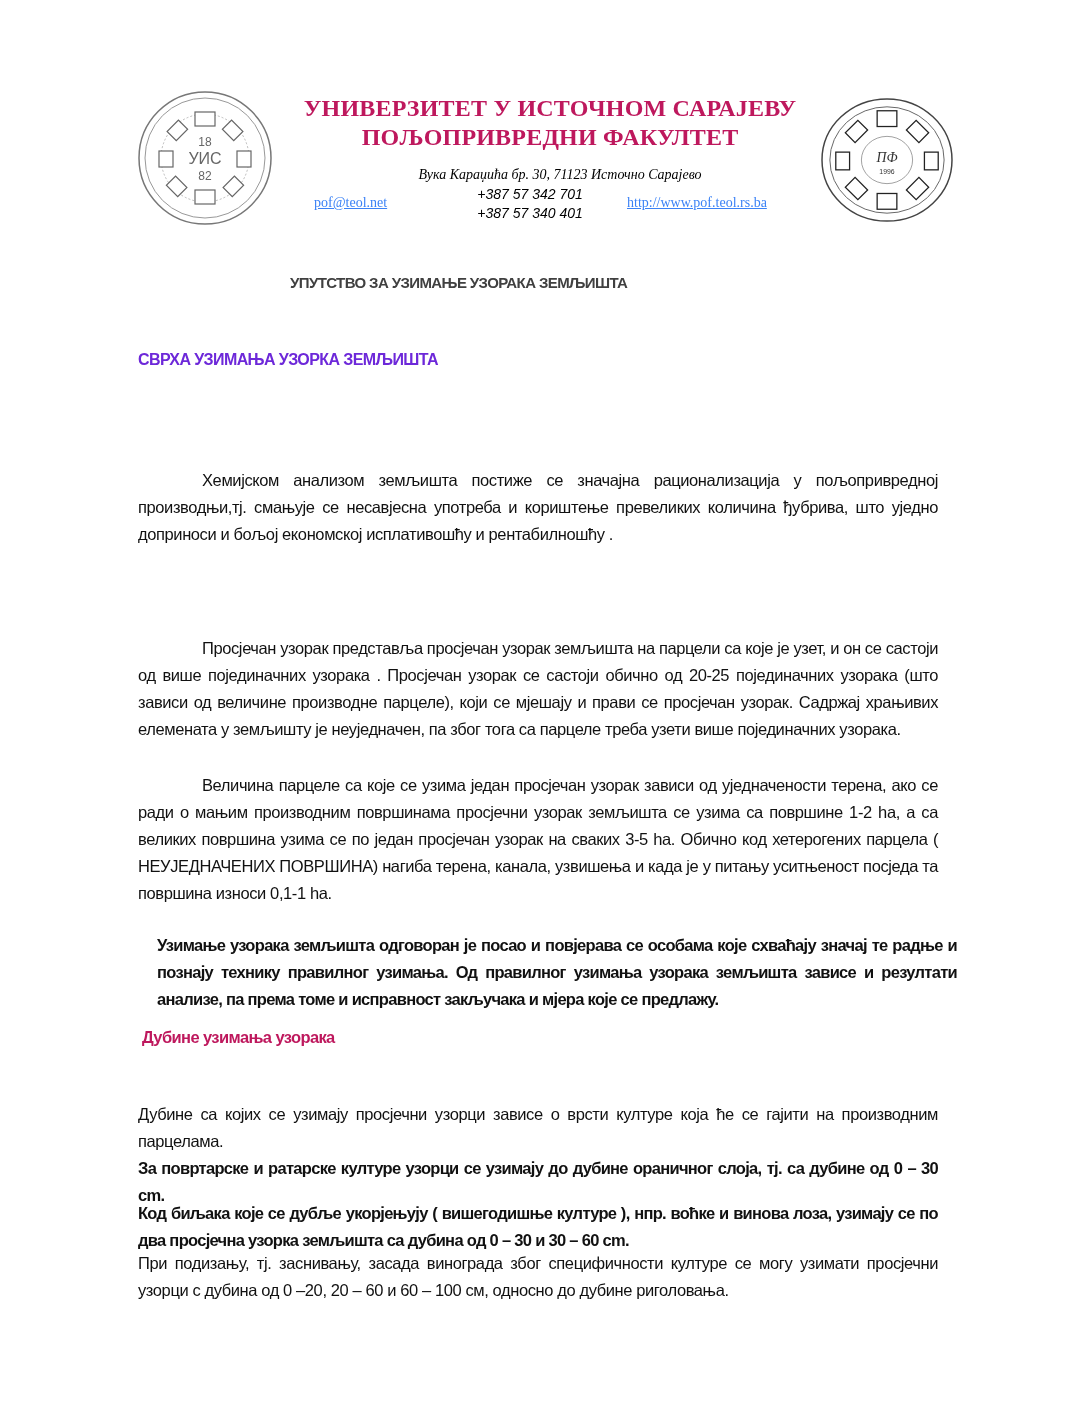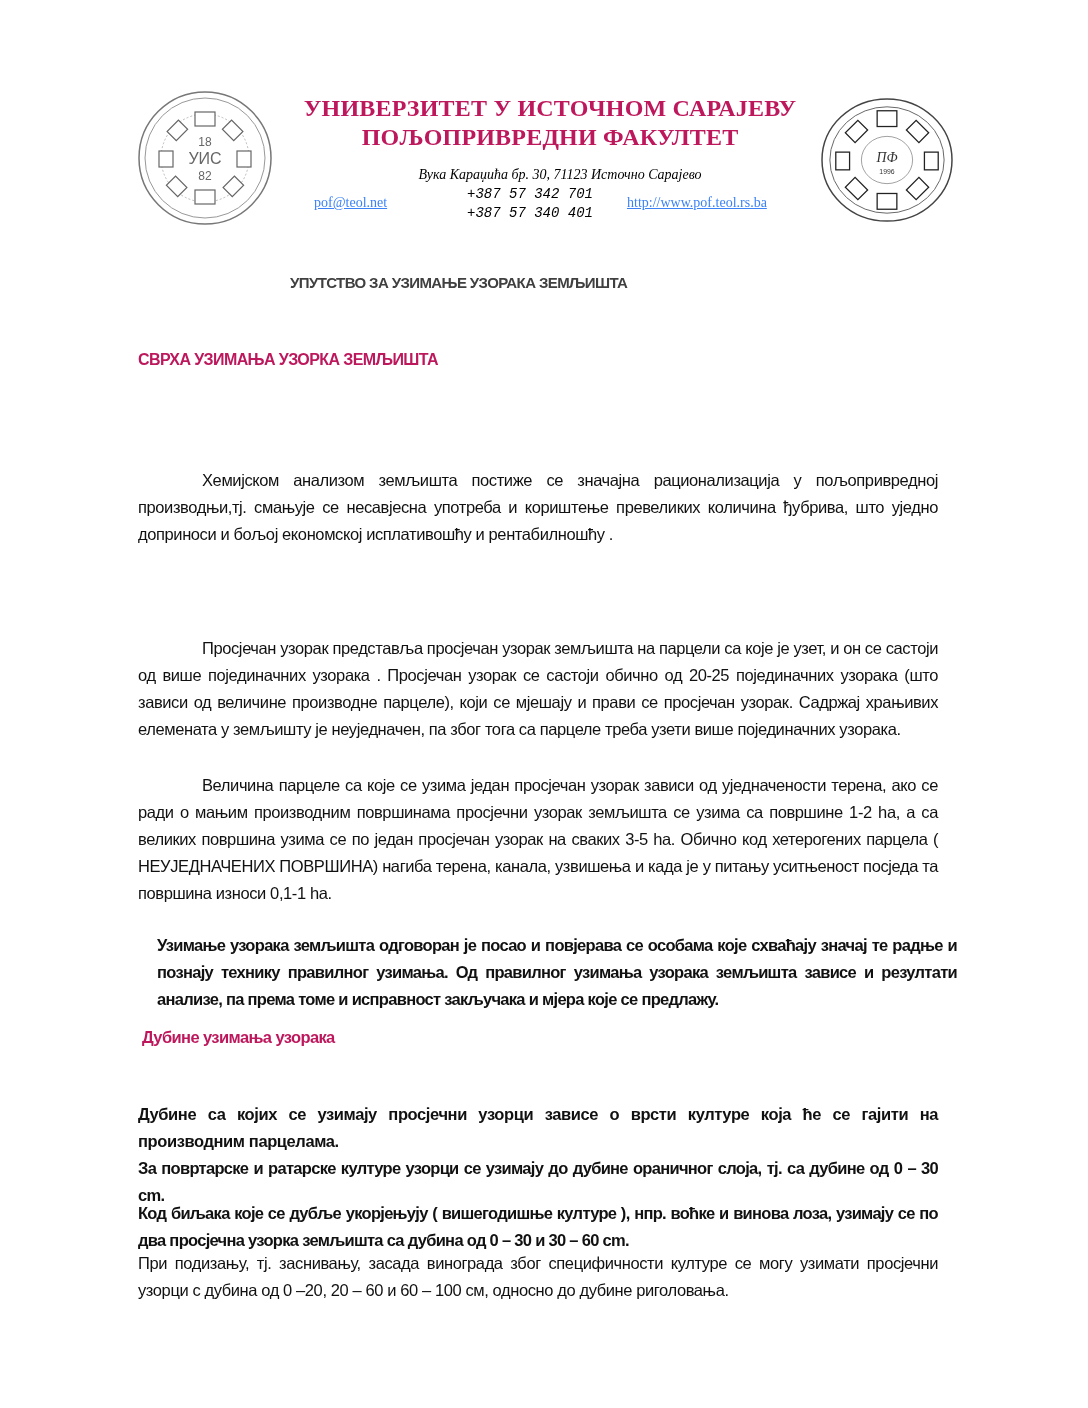--- a/index.html
+++ b/index.html
@@ -16,41 +16,41 @@
       color: #be185d; line-height: 29px; letter-spacing: 0.2px;
     }
     .uni-title.l1 { top: 94px; }
     .uni-title.l2 { top: 123px; font-family: Liberation Serif, serif; }
     .address {
       position: absolute; left: 300px; width: 520px; top: 167px; text-align: center;
       font-family: "Liberation Serif", serif; font-style: italic; font-size: 14px; color: #000;
     }
     .phone {
       position: absolute; left: 440px; width: 180px; text-align: center;
-      font-family: Liberation Mono, monospace; font-style: italic; font-size: 14px; color: #000;
+      font-family: Liberation Sans, sans-serif; font-style: italic; font-size: 14px; color: #000;
     }
     .phone.p1 { top: 186px; }
     .phone.p2 { top: 205px; }
     .link {
       position: absolute; font-family: "Liberation Serif", serif; font-size: 14px;
       color: #3b82f6; text-decoration: underline; cursor: pointer;
     }
     .email { left: 314px; top: 195px; }
     .web { left: 627px; top: 195px; }
 
     
     .doc-title {
       position: absolute; left: 290px; width: 520px; top: 274px; text-align: left;
       font-family: "Liberation Sans", sans-serif; font-weight: bold; font-size: 15px;
       color: #404040; letter-spacing: -0.6px;
     }
     .section-head {
       position: absolute; left: 138px; width: 800px;
       font-family: "Liberation Sans", sans-serif; font-weight: bold; font-size: 16px;
-      color: #be185d; line-height: 27px; letter-spacing: -0.6px;
+      color: #6d28d9; line-height: 27px; letter-spacing: -0.6px;
     }
     .para {
       position: absolute; left: 138px; width: 800px;
       font-family: "Liberation Sans", sans-serif; font-size: 16.5px; color: #111;
       line-height: 27px; text-align: justify; letter-spacing: -0.4px;
     }
     .para.indent { text-indent: 64px; }
     .para.bold { font-weight: bold; letter-spacing: -0.7px; }
     .subhead {
       position: absolute; left: 142px;
@@ -112,18 +112,18 @@
   <div class="doc-title">УПУТСТВО ЗА УЗИМАЊЕ УЗОРАКА ЗЕМЉИШТА</div>
 
   <div class="section-head" style="top:346px;">СВРХА УЗИМАЊА УЗОРКА ЗЕМЉИШТА</div>
   <div class="para indent" style="top:467px;">Хемијском анализом земљишта постиже се значајна рационализација у пољопривредној производњи,тј. смањује се несавјесна употреба и кориштење превеликих количина ђубрива, што уједно  доприноси и бољој економској исплативошћу и рентабилношћу .</div>
 
   <div class="para indent" style="top:635px;">Просјечан узорак  представља просјечан узорак земљишта на парцели са које је узет, и он се састоји од више појединачних узорака . Просјечан узорак се састоји обично од 20-25 појединачних узорака (што зависи од величине производне парцеле), који се мјешају и прави се просјечан узорак. Садржај храњивих елемената у земљишту је неуједначен, па због тога са парцеле треба узети више појединачних узорака.</div>
   <div class="para indent" style="top:772px;">Величина парцеле са које се узима један просјечан узорак зависи од уједначености терена, ако се ради о мањим производним површинама просјечни узорак земљишта се узима са површине 1-2 ha, а са великих површина узима се по један просјечан узорак на сваких 3-5 ha. Обично код хетерогених парцела ( НЕУЈЕДНАЧЕНИХ ПОВРШИНА)  нагиба терена, канала, узвишења и када је у питању уситњеност посједа та површина износи 0,1-1 ha.</div>
   <div class="para bold" style="top:932px;margin-left:19px;">Узимање узорака земљишта одговоран је посао и повјерава се особама које схваћају значај те радње и познају технику правилног узимања. Од правилног узимања узорака земљишта зависе и резултати анализе, па према томе и исправност закључака и мјера које се предлажу.</div>
 
   <div class="subhead" style="top:1028px;">Дубине узимања узорака</div>
-  <div class="para" style="top:1101px;font-weight:bold;">Дубине са којих се узимају просјечни узорци зависе о врсти културе која ће се гајити на производним парцелама.</div>
+  <div class="para" style="top:1101px;">Дубине са којих се узимају просјечни узорци зависе о врсти културе која ће се гајити на производним парцелама.</div>
   <div class="para bold" style="top:1155px;">За повртарске и ратарске културе узорци се узимају до дубине ораничног слоја, тј. са дубине од 0 – 30 cm.</div>
   <div class="para bold" style="top:1200px;">Код биљака које се дубље укорјењују ( вишегодишње културе ), нпр. воћке и винова лоза, узимају се по два просјечна узорка земљишта са дубина од 0 – 30 и 30 – 60 cm.</div>
   <div class="para" style="top:1250px;">При подизању, тј. заснивању, засада винограда  због специфичности културе се могу узимати просјечни узорци с дубина од 0 –20, 20 – 60 и 60 – 100 см, односно до дубине риголовања.</div>
 
 </div>
 
 </body></html>

